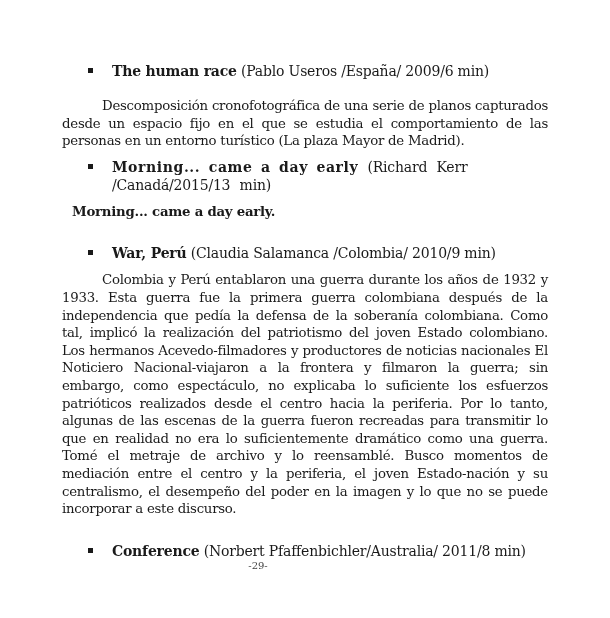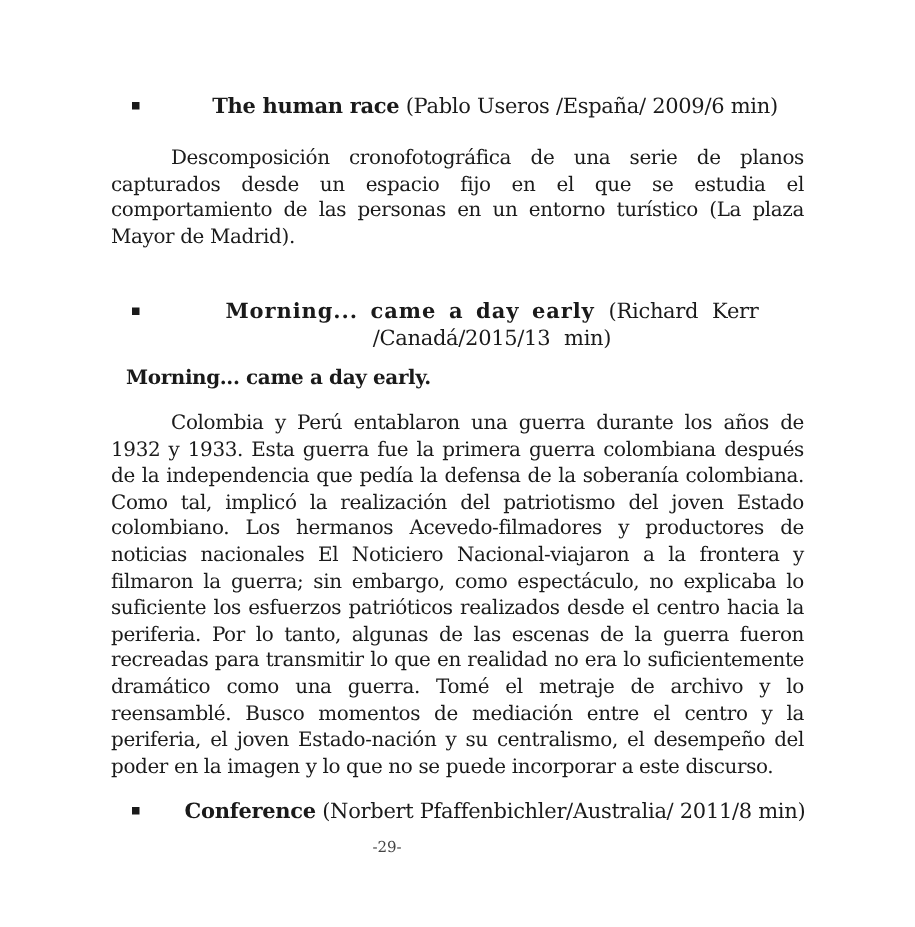--- a/index.html
+++ b/index.html
@@ -5,57 +5,60 @@
     html, body { margin: 0; padding: 0; background: #ffffff; }
     body {
       width: 610px; height: 618px; position: relative; overflow: hidden;
       font-family: "DejaVu Serif", "Liberation Serif", serif;
       color: #1a1a1a;
     }
     .page { position: absolute; left: 62px; top: 62px; width: 486px; }
     .entry-head {
       position: relative; padding-left: 50px; font-size: 14px; line-height: 18px;
       letter-spacing: -0.2px;
-      text-align: center;
     }
     .bullet {
       position: absolute; left: 26px; top: 6px; width: 5px; height: 5px; background: #1a1a1a;
     }
     .title { font-weight: bold; }
     .para {
       font-size: 13.3px; line-height: 17.6px; text-align: justify;
-      letter-spacing: -0.25px; margin: 12px;
+      letter-spacing: -0.25px; margin: 0;
     }
     .para.indent { text-indent: 40px; }
     .para.simple { padding-left: 10px; }
     .footer {
       position: absolute; left: 0; width: 516px; top: 560px; text-align: center;
       font-size: 10px; color: #444;
     }
     .em { font-style: italic; }
   </style>
 </head>
 <body>
 
 <div class="page">
 
   <div class="entry-head">
     <span class="bullet"></span>
     <span class="title">The human race</span><span> (Pablo Useros /España/ 2009/6 min)</span>
   </div>
   <p class="para indent" style="margin-top:17px;">Descomposición cronofotográfica de una serie de planos capturados desde un espacio fijo en el que se estudia el comportamiento de las personas en un entorno turístico (La plaza Mayor de Madrid).</p>
 
-  <div class="entry-head" style="margin-top:32px; padding-right:4px;">
+  <div class="entry-head" style="margin-top:8px; padding-right:4px;">
     <span class="bullet"></span>
     <span class="title" style="letter-spacing:0.6px; word-spacing:3px;">Morning... came a day early</span><span style="word-spacing:5px;"> (Richard Kerr /Canadá/2015/13 min)</span>
   </div>
   <p class="para simple" style="margin-top:9px;font-weight:bold;">Morning... came a day early.</p>
 
+  <div class="entry-head" style="margin-top:24px;">
+    <span class="bullet"></span>
+    <span class="title">War, Perú</span><span> (Claudia Salamanca /Colombia/ 2010/9 min)</span>
+  </div>
   <p class="para indent" style="margin-top:9px;">Colombia y Perú entablaron una guerra durante los años de 1932 y 1933. Esta guerra fue la primera guerra colombiana después de la independencia que pedía la defensa de la soberanía colombiana. Como tal, implicó la realización del patriotismo del joven Estado colombiano. Los hermanos Acevedo-filmadores y productores de noticias nacionales El Noticiero Nacional-viajaron a la frontera y filmaron la guerra; sin embargo, como espectáculo, no explicaba lo suficiente los esfuerzos patrióticos realizados desde el centro hacia la periferia. Por lo tanto, algunas de las escenas de la guerra fueron recreadas para transmitir lo que en realidad no era lo suficientemente dramático como una guerra. Tomé el metraje de archivo y lo reensamblé. Busco momentos de mediación entre el centro y la periferia, el joven Estado-nación y su centralismo, el desempeño del poder en la imagen y lo que no se puede incorporar a este discurso.</p>
 
-  <div class="entry-head" style="">
+  <div class="entry-head" style="margin-top:24px;">
     <span class="bullet"></span>
     <span class="title">Conference</span><span> (Norbert Pfaffenbichler/Australia/ 2011/8 min)</span>
   </div>
 
 </div>
 
 <div class="footer">-29-</div>
 
 </body></html>

